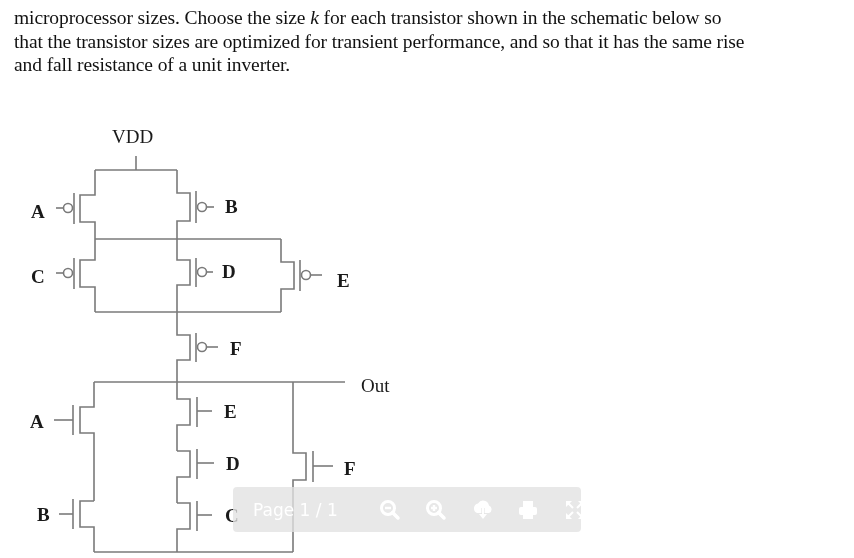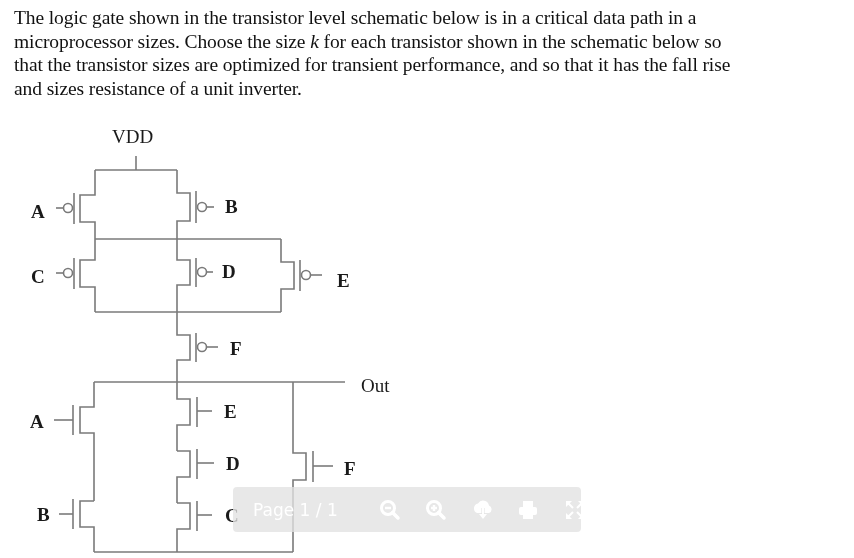--- a/index.html
+++ b/index.html
@@ -21,24 +21,23 @@
     .page-label {
       font-family: "DejaVu Sans", sans-serif; font-size: 17px; color: #ffffff;
       margin-left: 20px; width: 120px;
     }
     .tb-icon { position: absolute; top: 12px; width: 22px; height: 22px; cursor: pointer; }
   </style>
 </head>
 <body>
 
 <div class="question">
-  <div>The logic gate shown in the transistor level schematic below is in a critical data path in a</div>
   <div><span>microprocessor sizes.  Choose the size </span><em>k</em><span> for each transistor shown in the schematic below so</span></div>
-  <div>that the transistor sizes are optimized for transient performance, and so that it has the fall rise</div>
-  <div>and sizes resistance of a unit inverter.</div>
+  <div>that the transistor sizes are optimized for transient performance, and so that it has the same rise</div>
+  <div>and fall resistance of a unit inverter.</div>
 </div>
 
 <svg class="schematic" width="854" height="558" viewBox="0 0 854 558">
   <g stroke="#7a7a7a" stroke-width="1.6" fill="none">
 
     <line x1="136" y1="156" x2="136" y2="170"></line>
     <line x1="95" y1="170" x2="177" y2="170"></line>
 
     <g>
       <polyline points="95,170 95,195 80,195 80,222 95,222 95,239"></polyline>

